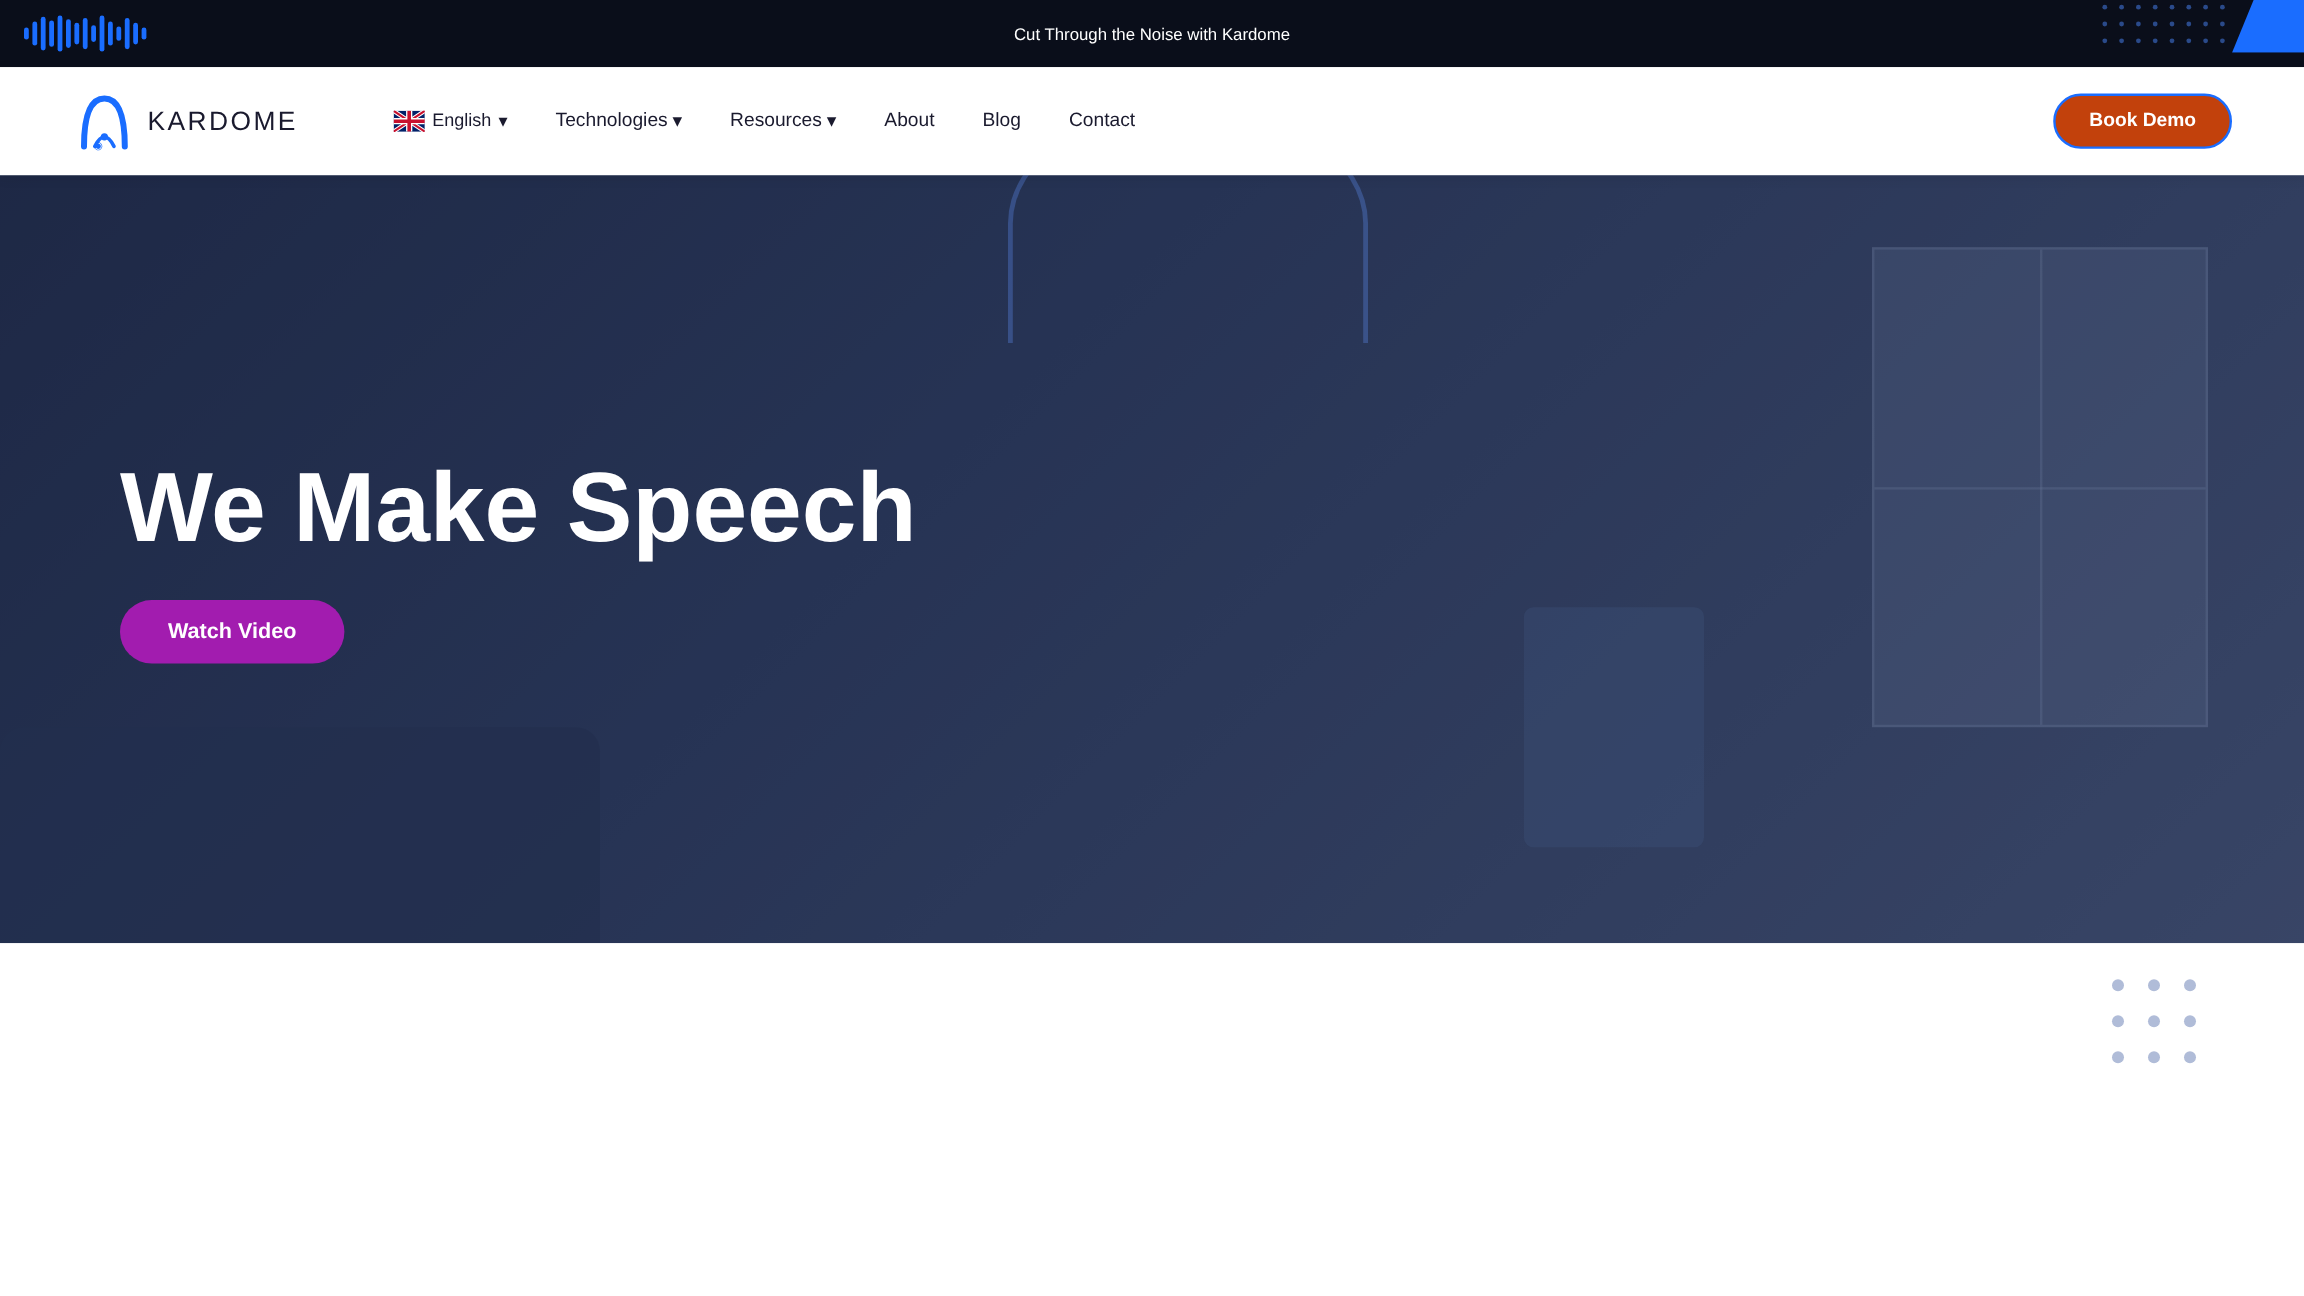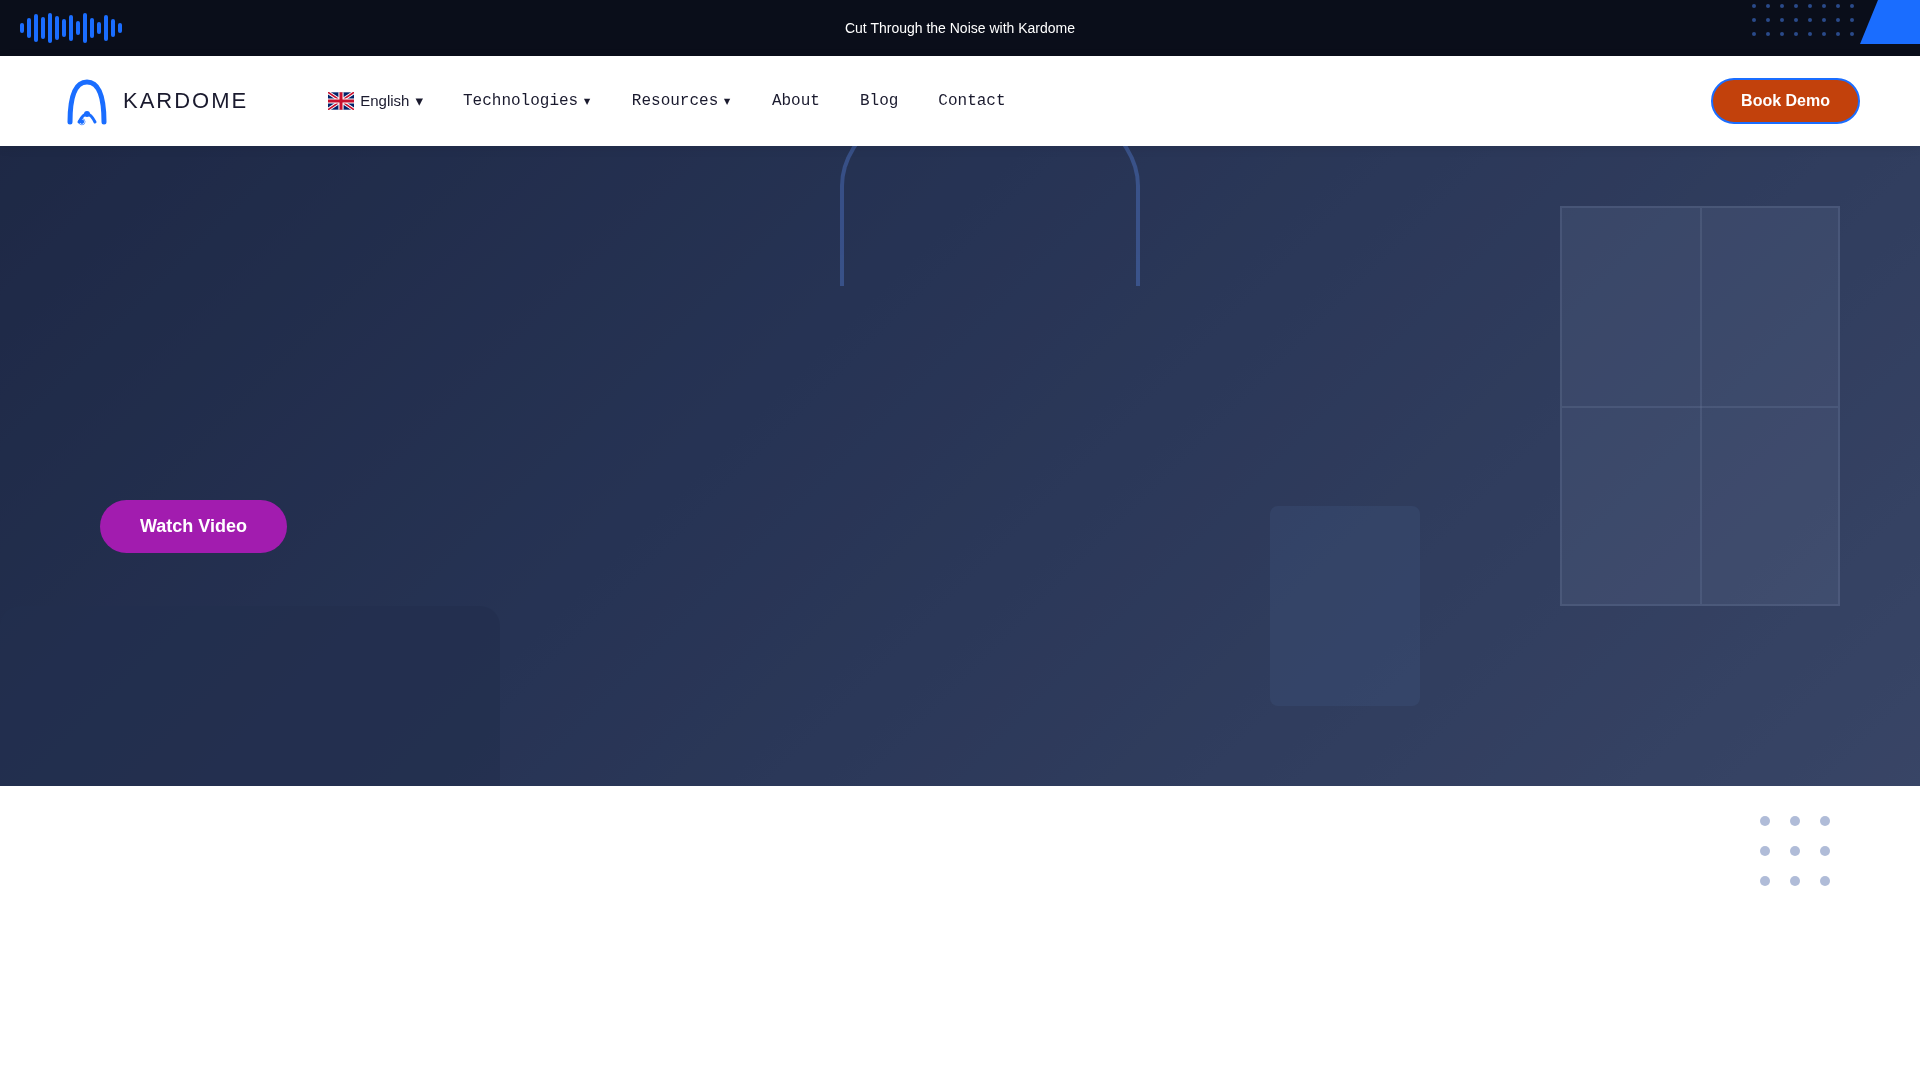--- a/index.html
+++ b/index.html
@@ -89,21 +89,20 @@
       color: #1a1a2e;
       letter-spacing: 2px;
       text-transform: uppercase;
     }
 
     .nav-links {
       display: flex;
       align-items: center;
       gap: 40px;
       flex: 1;
-      font-family: Liberation Mono, monospace;
     }
 
     .nav-link {
       color: #1a1a2e;
       text-decoration: none;
       font-size: 16px;
       font-weight: 500;
       cursor: pointer;
       display: flex;
       align-items: center;
@@ -357,21 +356,21 @@
 
     <div style="position:absolute; inset:0; background:rgba(15,25,50,0.45);"></div>
 
     <div style="position:absolute; right:500px; bottom:80px; width:150px; height:200px; background:rgba(60,80,120,0.4); border-radius:8px;"></div>
   </div>
 
   <div class="hero-arc"></div>
 
   <div class="hero-content">
     <h1 class="hero-title">
-      <br>
+      <span>We Make Speech</span><br>
     </h1>
     <button class="watch-video-btn">Watch Video</button>
   </div>
 </section>
 
 <div class="below-hero">
 
   <div class="dots-pattern-bottom-right">
     <div class="dot-lg"></div>
     <div class="dot-lg"></div>

